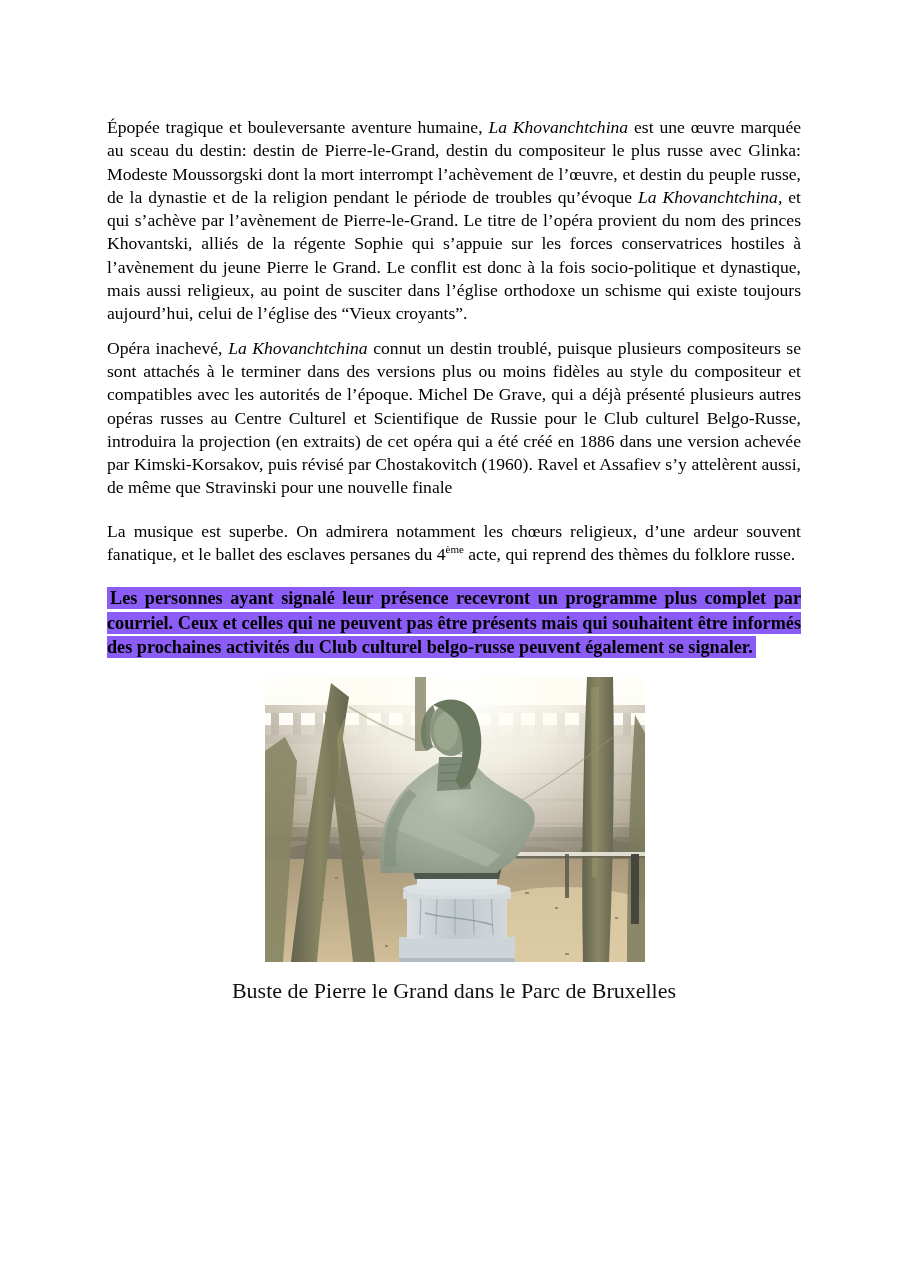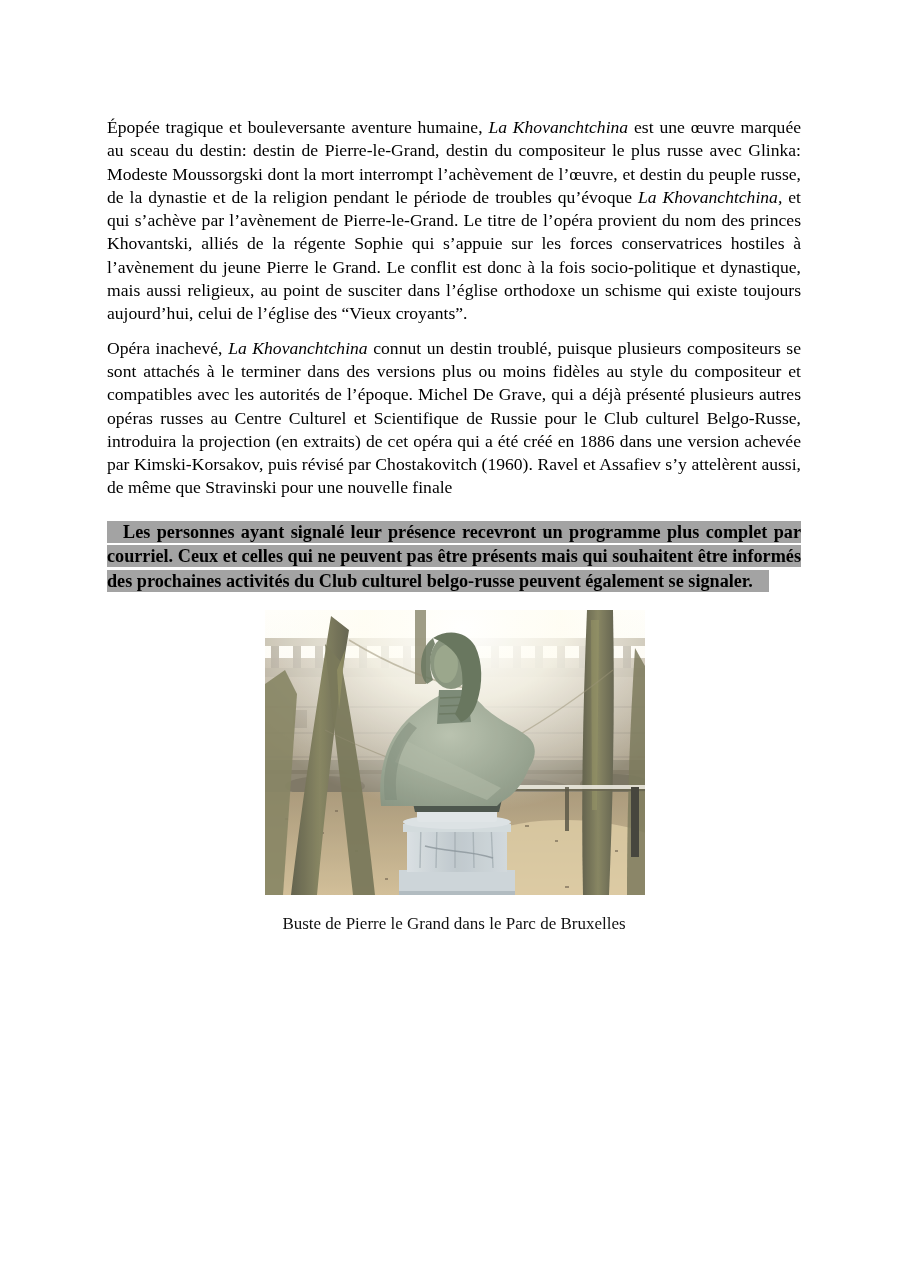--- a/index.html
+++ b/index.html
@@ -30,23 +30,23 @@
   .para.space-after-lg{margin-bottom:20px;}
   .para sup{font-size:11px;line-height:0;vertical-align:super;}
   .highlight-para{
     margin:11px 0 16px 0;
     font-size:18.2px;
     line-height:24.4px;
     font-weight:bold;
     text-align:justify;
   }
   .highlight-para mark{
-    background:#a3a3a3;
+    background:#8b5cf6;
     color:#000000;
-    padding:1px 16px;
+    padding:1px 3px;
   }
   .email-para{
     margin:0 0 15px 0;
     font-size:19px;
     line-height:25px;
     font-weight:bold;
   }
   .email-para a{
     color:#0000ee;
     text-decoration:underline;
@@ -55,35 +55,36 @@
   figure.photo-figure{
     margin:17px 0 0 158px;
     width:380px;height:285px;
     padding:0;
   }
   figure.photo-figure svg{display:block;width:380px;height:285px;}
   .caption{
     margin:16px 0 0 0;
     width:694px;
     text-align:center;
-    font-size:17px;
+    font-size:22px;
     line-height:26px;
     color:#111111;
   }
 </style>
 </head>
 <body>
 
 <div class="page">
   <main class="doc">
 
     <p class="para"><span>Épopée tragique et bouleversante aventure humaine, </span><em>La Khovanchtchina</em><span> est une œuvre marquée au sceau du destin: destin de Pierre-le-Grand, destin du compositeur le plus russe avec Glinka: Modeste Moussorgski dont la mort interrompt l’achèvement de l’œuvre, et destin du peuple russe, de la dynastie et de la religion pendant le période de troubles qu’évoque </span><em>La Khovanchtchina,</em><span> et qui s’achève par l’avènement de Pierre-le-Grand. Le titre de l’opéra provient du nom des princes Khovantski, alliés de la régente Sophie qui s’appuie sur les forces conservatrices hostiles à l’avènement du jeune Pierre le Grand. Le conflit est donc à la fois socio-politique et dynastique, mais aussi religieux, au point de susciter dans l’église orthodoxe un schisme qui existe toujours aujourd’hui, celui de l’église des “Vieux croyants”.</span></p>
 
     <p class="para space-after-lg"><span>Opéra inachevé, </span><em>La Khovanchtchina</em><span> connut un destin troublé, puisque plusieurs compositeurs se sont attachés à le terminer dans des versions plus ou moins fidèles au style du compositeur et compatibles avec les autorités de l’époque. Michel De Grave, qui a déjà présenté plusieurs autres opéras russes au Centre Culturel et Scientifique de Russie pour le Club culturel Belgo-Russe, introduira la projection (en extraits) de cet opéra qui a été créé en 1886 dans une version achevée par Kimski-Korsakov, puis révisé par Chostakovitch (1960). Ravel et Assafiev s’y attelèrent aussi, de même que Stravinski pour une nouvelle finale</span></p>
 
+    <p class="para space-after-lg"><span>La musique est superbe. On admirera notamment les chœurs religieux, d’une ardeur souvent fanatique, et le ballet des esclaves persanes du 4</span><sup>ème</sup><span> acte, qui reprend des thèmes du folklore russe.</span></p>
 
     <p class="highlight-para"><mark>Les personnes ayant signalé leur présence recevront un programme plus complet par courriel. Ceux et celles qui ne peuvent pas être présents mais qui souhaitent être informés des prochaines activités du Club culturel belgo-russe peuvent également se signaler.</mark></p>
 
 
     <figure class="photo-figure">
       <svg viewBox="0 0 380 285" preserveAspectRatio="none" role="img">
         <defs>
           <linearGradient id="skyG" x1="0" y1="0" x2="0" y2="1">
             <stop offset="0" stop-color="#fffefb"></stop>
               <stop offset="1" stop-color="#f0e9d8"></stop>

